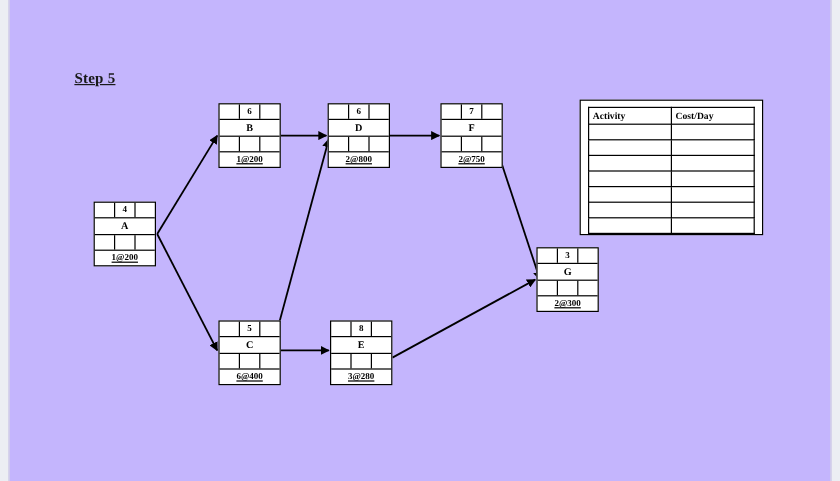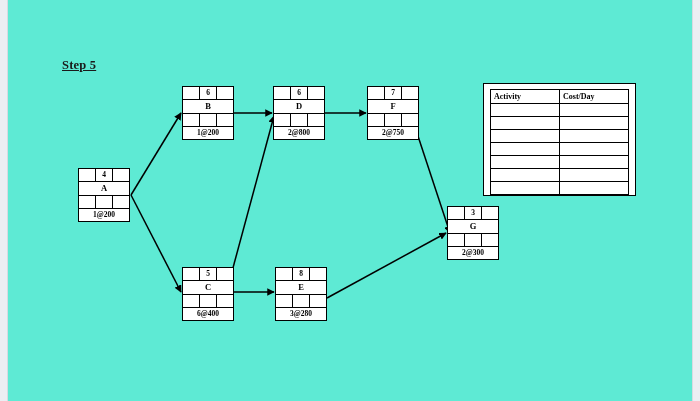--- a/index.html
+++ b/index.html
@@ -4,21 +4,21 @@
 <style>
   html, body {
     margin: 0;
     padding: 0;
     background: #ffffff;
   }
   #page {
     position: relative;
     width: 700px;
     height: 401px;
-    background: #5eead4;
+    background: #c4b5fd;
     overflow: hidden;
     font-family: "Liberation Serif", serif;
   }
   
   .edge-strip {
     position: absolute;
     top: 0;
     height: 401px;
     width: 7px;
     background: #eceef3;
@@ -64,21 +64,21 @@
     box-sizing: border-box;
     display: flex;
     flex-direction: column;
   }
   .node-row {
     display: flex;
     flex: 1 1 0;
     border-bottom: 1.3px solid #000;
     box-sizing: border-box;
   }
-  .node-row.last { border-bottom: none; }
+  .node-row.last { border-bottom: none; text-decoration: underline; }
   .node-cell {
     flex: 1 1 0;
     border-right: 1.3px solid #000;
     box-sizing: border-box;
     display: flex;
     align-items: center;
     justify-content: center;
     font-size: 7.5px;
     font-weight: bold;
     color: #000;

